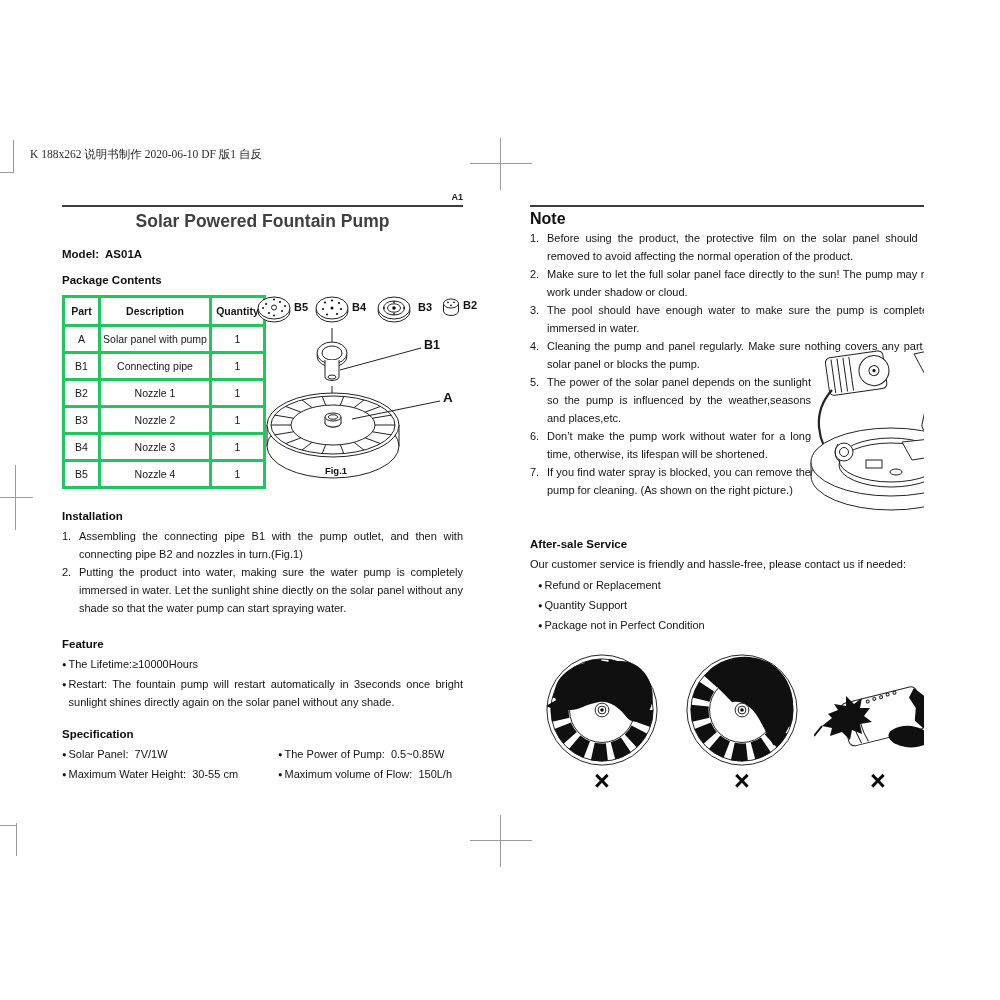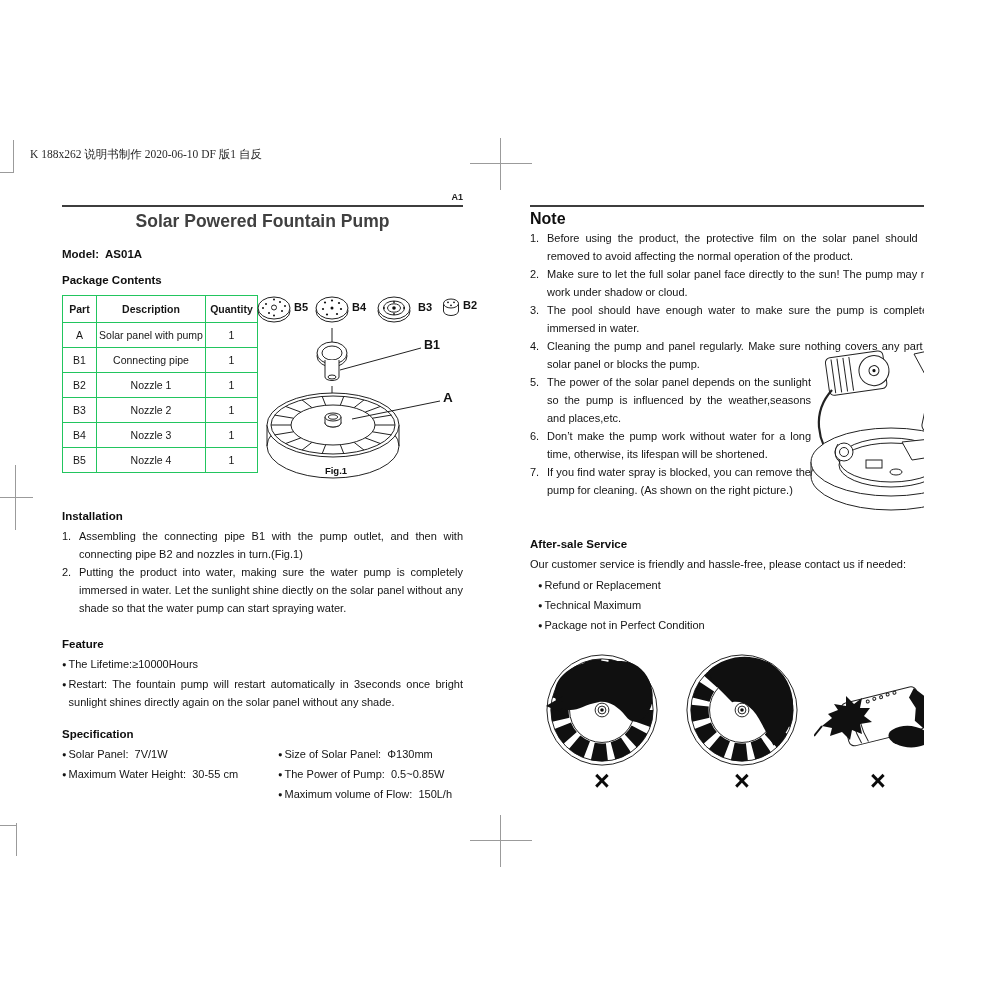--- a/index.html
+++ b/index.html
@@ -21,21 +21,21 @@
   .sec-h{font-weight:bold;font-size:11.5px;color:#0e0e0e;}
   .body-txt{font-size:11px;line-height:18px;color:#141414;}
   .just{text-align:justify;text-align-last:left;}
   
   .doc-title{position:absolute;top:19px;left:0;right:0;text-align:center;
              font-size:17.5px;font-weight:bold;color:#404040;}
   .model-line{position:absolute;top:56px;left:0;font-size:11.5px;font-weight:bold;}
   .pkg-h{position:absolute;top:82px;left:0;}
   
   .pkg-table{position:absolute;top:103px;left:0;border-collapse:collapse;}
-  .pkg-table th,.pkg-table td{border:1px solid #22c55e;font-size:10.5px;text-align:center;
+  .pkg-table th,.pkg-table td{border:3px solid #22c55e;font-size:10.5px;text-align:center;
         padding:0 2px;color:#161616;}
   .pkg-table th{font-weight:bold;height:26px;}
   .pkg-table td{height:24px;font-weight:normal;}
   .col-part{width:29px;} .col-desc{width:104px;} .col-qty{width:47px;}
   
   .fig-area{position:absolute;left:193px;top:94px;width:224px;height:206px;}
   .fig-area svg{position:absolute;left:0;top:0;}
   .fig-lbl{position:absolute;font-weight:bold;font-size:11px;white-space:nowrap;}
   .fig-cap{position:absolute;left:58px;top:179px;width:46px;text-align:center;
            font-size:9.5px;font-weight:600;}
@@ -286,24 +286,20 @@
               <span>Solar Panel:&nbsp; 7V/1W</span>
             </div>
           <div class="blt-item">
               <span class="blt"></span>
               <span>Maximum Water Height:&nbsp; 30-55 cm</span>
             </div>
         </div>
         <div class="spec-col-r">
           <div class="blt-item">
               <span class="blt"></span>
-              <span>Size of Solar Panel:&nbsp; Φ130mm</span>
-            </div>
-          <div class="blt-item">
-              <span class="blt"></span>
               <span>The Power of Pump:&nbsp; 0.5~0.85W</span>
             </div>
           <div class="blt-item">
               <span class="blt"></span>
               <span>Maximum volume of Flow:&nbsp; 150L/h</span>
             </div>
         </div>
       </div>
     </div>
   </div>
@@ -391,21 +387,21 @@
     <div class="aftersale-sec">
       <div class="sec-h">After-sale Service</div>
       <div class="intro">Our customer service is friendly and hassle-free, please contact us if needed:</div>
       <div class="aftersale-items body-txt">
         <div class="blt-item">
             <span class="blt"></span>
             <span>Refund or Replacement</span>
           </div>
         <div class="blt-item">
             <span class="blt"></span>
-            <span>Technical Maximum</span>
+            <span>Quantity Support</span>
           </div>
         <div class="blt-item">
             <span class="blt"></span>
             <span>Package not in Perfect Condition</span>
           </div>
       </div>
     </div>
 
     <div class="warn-fig" style="left:12px;top:460px;">
       <svg width="120" height="118" viewBox="0 0 120 120">

